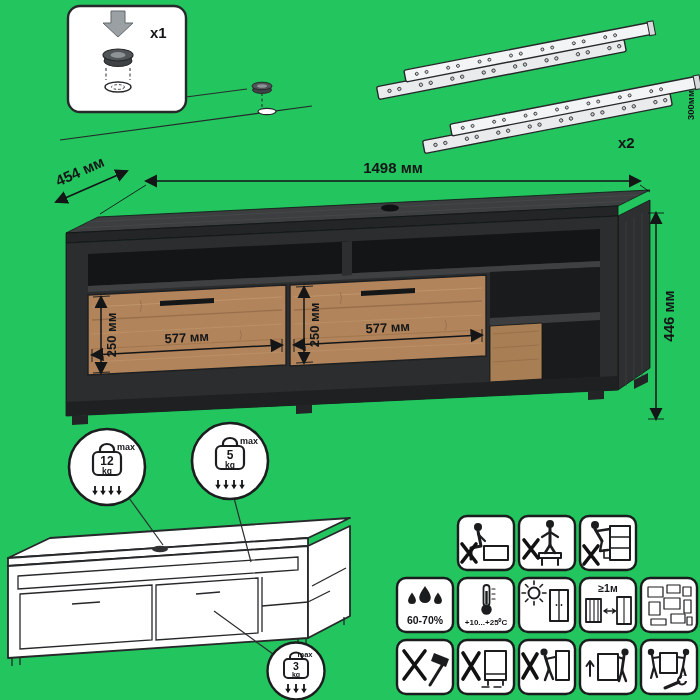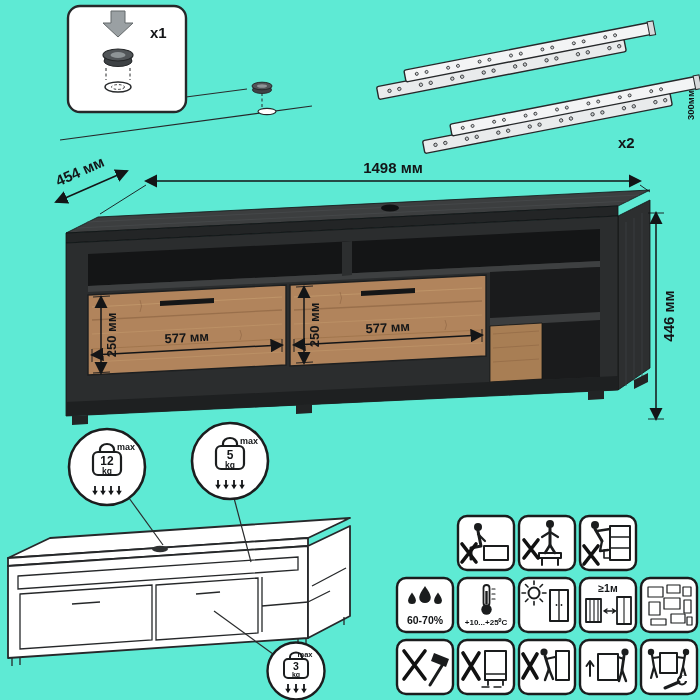--- a/index.html
+++ b/index.html
@@ -1,16 +1,16 @@
 <!DOCTYPE html>
 <html><head>
 <meta charset="utf-8">
 <style>
   html,body{margin:0;padding:0;background:#fff;}
-  .stage{position:relative;width:700px;height:700px;background:#5eead4;overflow:hidden;}
+  .stage{position:relative;width:700px;height:700px;background:#22c55e;overflow:hidden;}
   svg{display:block;}
   text{font-family:"Liberation Sans",sans-serif;fill:#131517;}
   .dim{font-size:15px;font-weight:700;}
   .dimm{font-size:13px;font-weight:700;}
   .count{font-size:15px;font-weight:600;}
   .vsm{font-size:9.5px;font-weight:600;}
   .cond{font-size:10.5px;font-weight:700;}
   .cond-sm{font-size:8px;font-weight:700;}
   .geq{font-size:10.5px;font-weight:700;}
   .wval{font-size:12px;font-weight:700;}

